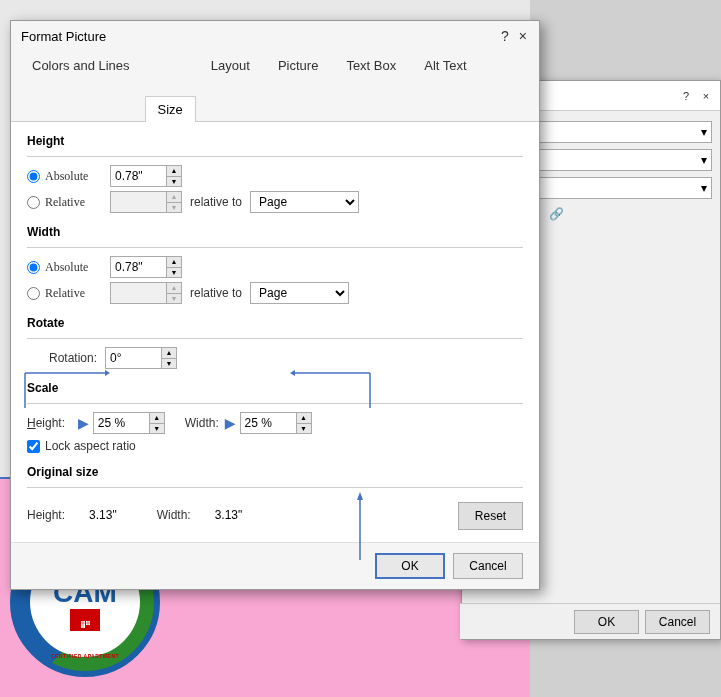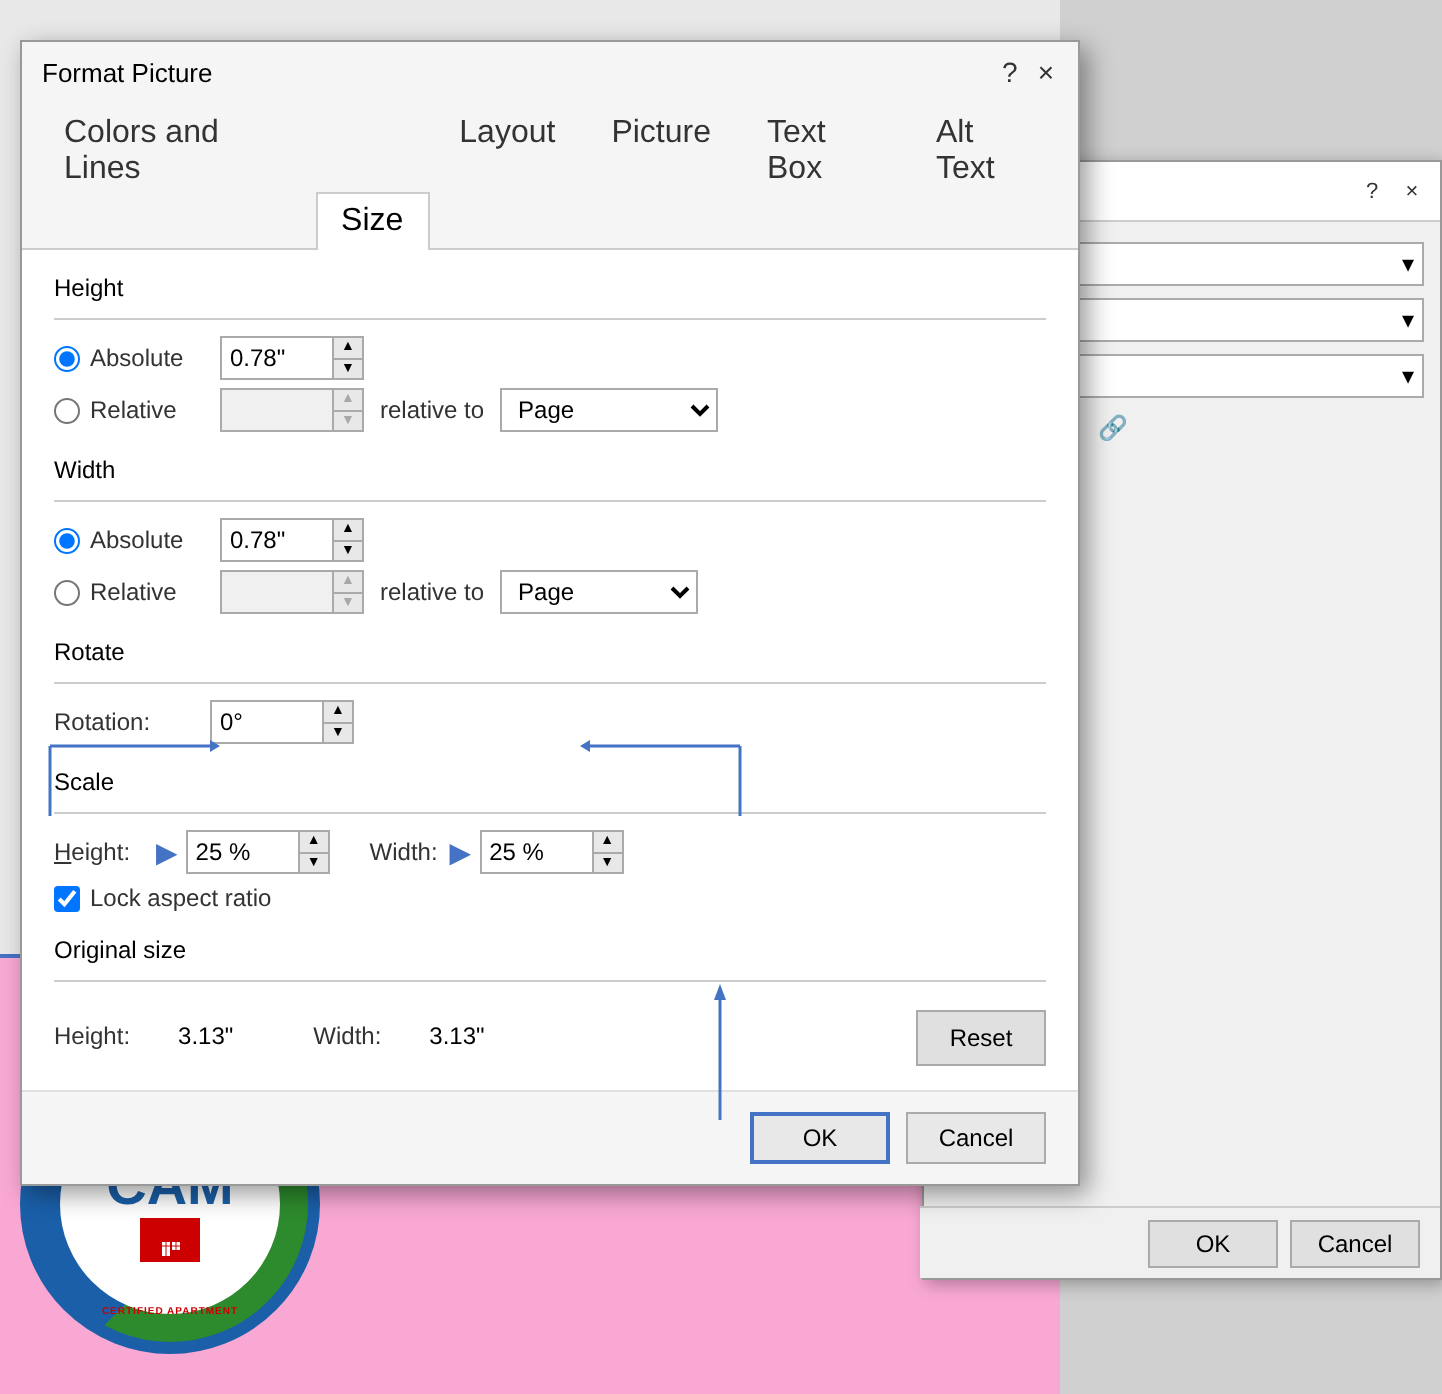--- a/index.html
+++ b/index.html
@@ -225,47 +225,48 @@
     
     
     .tab-bar {
       display: flex;
       border-bottom: 1px solid #ccc;
       background: #f5f5f5;
       padding: 0 8px;
     }
     .tab {
       padding: 5px 12px;
-      font-size: 16px;
+      font-size: 13px;
       cursor: pointer;
       border: 1px solid transparent;
       border-bottom: none;
       margin-right: 2px;
       position: relative;
       top: 1px;
       color: #333;
+      text-align: right;
     }
     .tab.active {
       background: white;
       border-color: #ccc;
       border-bottom-color: white;
       color: #000;
       font-weight: 500;
       margin-top: 44px;
     }
 
     
     .dialog-body {
       background: white;
       padding: 12px 16px;
     }
 
     .section-title {
       font-size: 12px;
-      font-weight: normal;
+      font-weight: bold;
       color: #000;
       margin-bottom: 6px;
       margin-top: 10px;
     }
     .section-title:first-child { margin-top: 0; }
 
     .section-divider {
       border: none;
       border-top: 1px solid #ccc;
       margin: 8px 0;
@@ -277,20 +278,21 @@
       align-items: center;
       margin-bottom: 4px;
     }
     .radio-row input[type="radio"] {
       margin-right: 5px;
     }
     .radio-label {
       font-size: 12px;
       color: #333;
       width: 65px;
+      font-family: Liberation Serif, serif;
     }
 
     
     .spinbox {
       display: flex;
       align-items: center;
       border: 1px solid #aaa;
       height: 22px;
       background: white;
     }
@@ -349,20 +351,21 @@
     .rotate-row {
       display: flex;
       align-items: center;
       margin-bottom: 5px;
     }
     .rotate-label {
       font-size: 12px;
       color: #333;
       margin-right: 8px;
       width: 70px;
+      text-align: right;
     }
 
     
     .scale-row {
       display: flex;
       align-items: center;
       margin-bottom: 5px;
     }
     .scale-label {
       font-size: 12px;

